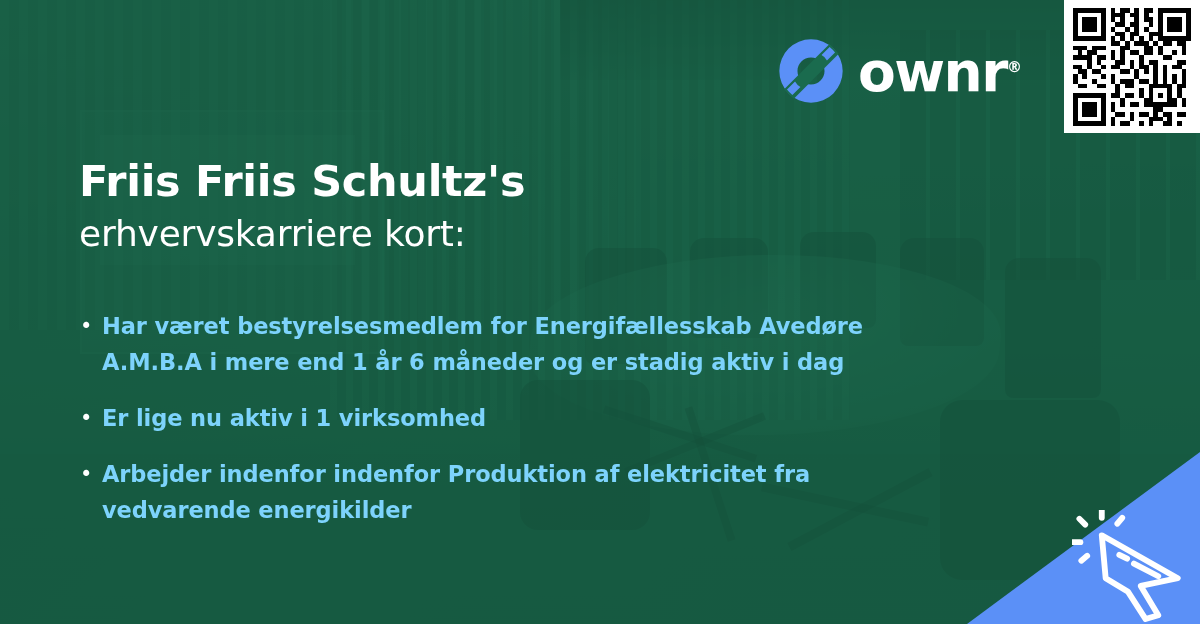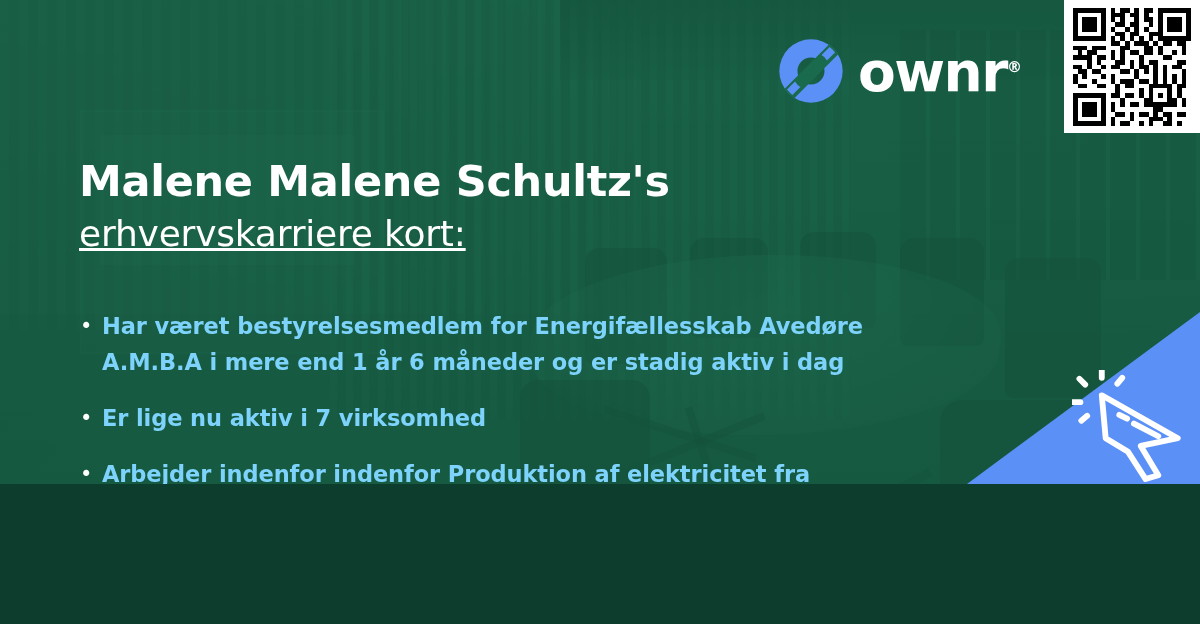--- a/index.html
+++ b/index.html
@@ -7,21 +7,21 @@
     padding: 0;
     background: #0d3d2c;
   }
   body {
     font-family: "DejaVu Sans", "Liberation Sans", sans-serif;
   }
 
   .card {
     position: relative;
     width: 1200px;
-    height: 484px;
+    height: 624px;
     overflow: hidden;
     background: #1a6b4e;
   }
 
   
   .photo {
     position: absolute;
     inset: 0;
     overflow: hidden;
   }
@@ -197,21 +197,20 @@
   .subtitle {
     position: absolute;
     left: 79px;
     top: 212px;
     color: #ffffff;
     font-size: 36px;
     font-weight: 400;
     letter-spacing: -0.2px;
     line-height: 1.2;
     white-space: nowrap;
-    text-decoration: underline;
   }
 
   
   .bullets {
     position: absolute;
     left: 80px;
     top: 308px;
     width: 930px;
   }
   .bullet-item {
@@ -442,33 +441,33 @@
           <rect x="14" y="24" width="1" height="1"></rect>
             <rect x="16" y="23" width="1" height="2"></rect>
           <rect x="19" y="24" width="2" height="1"></rect>
             <rect x="22" y="24" width="1" height="1"></rect>
           <rect x="18" y="23" width="1" height="1"></rect>
             <rect x="20" y="23" width="1" height="1"></rect>
         </g>
       </svg>
     </div>
 
-    <div class="title">Malene Malene Schultz's</div>
+    <div class="title">Friis Friis Schultz's</div>
     <div class="subtitle">erhvervskarriere kort:</div>
 
     <div class="bullets">
 
       <div class="bullet-item wrap">
         <span class="bullet-dot">•</span>
         <span class="bullet-text">Har været bestyrelsesmedlem for Energifællesskab Avedøre A.M.B.A i mere end 1 år 6 måneder og er stadig aktiv i dag</span>
       </div>
 
       <div class="bullet-item">
         <span class="bullet-dot">•</span>
-        <span class="bullet-text">Er lige nu aktiv i 7 virksomhed</span>
+        <span class="bullet-text">Er lige nu aktiv i 1 virksomhed</span>
       </div>
 
       <div class="bullet-item wrap">
         <span class="bullet-dot">•</span>
         <span class="bullet-text">Arbejder indenfor indenfor Produktion af elektricitet fra vedvarende energikilder</span>
       </div>
 
     </div>
 
     <div class="corner">

